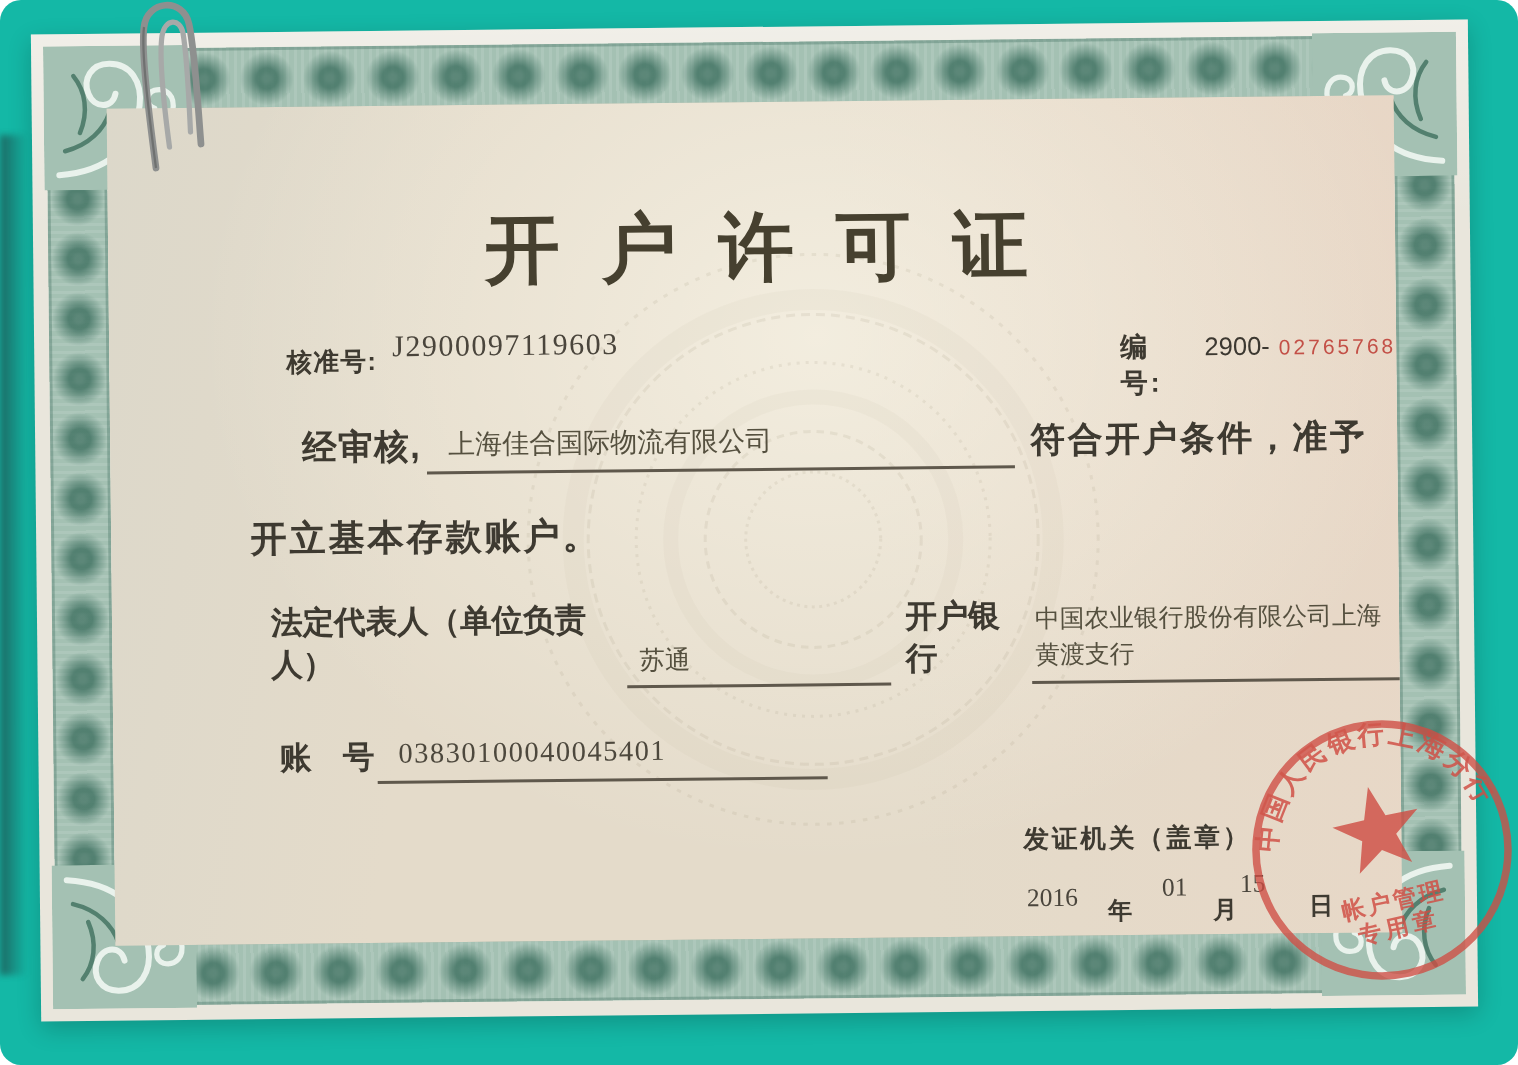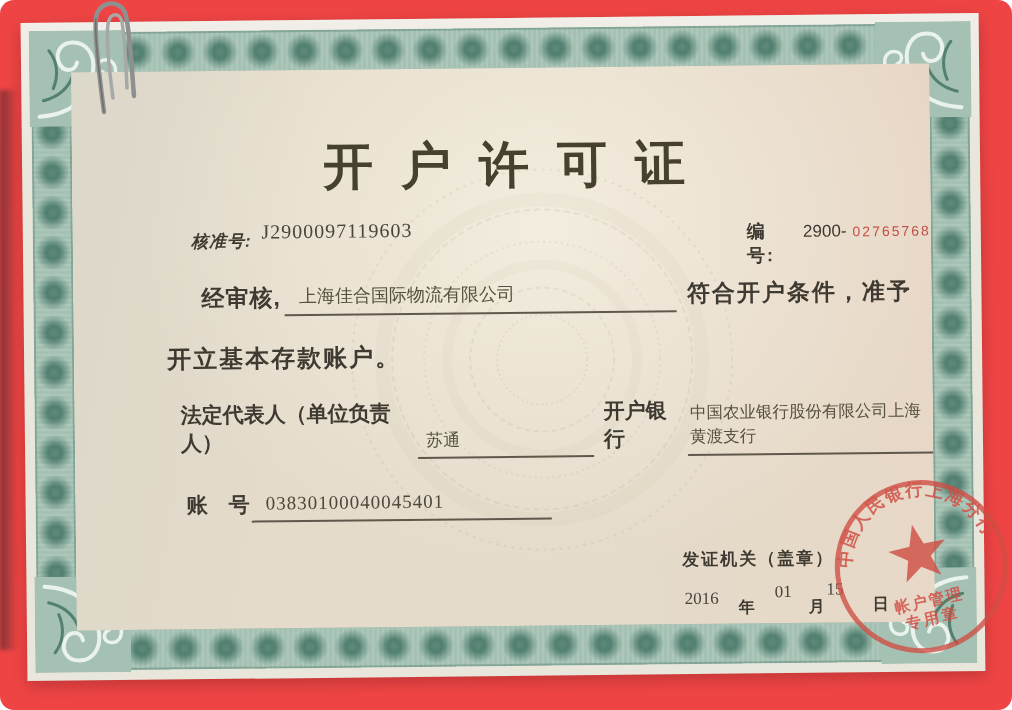--- a/index.html
+++ b/index.html
@@ -1,17 +1,17 @@
 <!DOCTYPE html>
 <html><head>
 <meta charset="utf-8">
 <style>
   html,body{margin:0;padding:0;background:#ffffff;}
   .photo{
-    position:relative;width:1012px;height:710px;background:#ef4444;
+    position:relative;width:1012px;height:710px;background:#14b8a6;
     border-radius:14px;overflow:hidden;
     font-family:"Liberation Sans",sans-serif;color:#3e3a31;
   }
   .edge-shadow{
     position:absolute;left:0;top:90px;bottom:60px;width:18px;
     background:linear-gradient(to right,rgba(35,37,42,.55),rgba(35,37,42,0));
     filter:blur(2px);
   }
   .cert{
     position:absolute;left:24px;top:18px;width:958px;height:658px;
@@ -49,21 +49,21 @@
       linear-gradient(262deg, rgba(242,204,188,.28), rgba(242,204,188,0) 42%),
       #e4dbca;
   }
   .watermark{position:absolute;left:268px;top:92px;width:400px;height:400px;opacity:.5;}
   .title{
     position:absolute;left:0;right:0;top:64px;text-align:center;padding-left:34px;
     font-family:"Liberation Serif",serif;font-weight:bold;
     font-size:50px;letter-spacing:28px;color:#46402f;
   }
   .meta-approval{position:absolute;left:118px;top:150px;display:flex;align-items:flex-start;}
-  .meta-approval .lbl{font-size:17px;font-weight:bold;padding-top:9px;letter-spacing:1px;font-style:italic;}
+  .meta-approval .lbl{font-size:17px;font-weight:bold;padding-top:9px;letter-spacing:1px;}
   .meta-approval .val{font-family:"Liberation Serif",serif;font-size:20px;margin-left:10px;color:#4a453c;letter-spacing:1px;}
   .meta-serial{position:absolute;left:662px;top:154px;display:flex;align-items:baseline;}
   .meta-serial .lbl{font-size:18px;font-weight:bold;letter-spacing:2px;margin-left:12px;}
   .meta-serial .pre{font-size:17px;margin-left:8px;color:#3c3831;}
   .meta-serial .val{font-family:Liberation Sans, sans-serif;font-size:14px;margin-left:6px;color:#c35047;letter-spacing:2px;}
   .line1{position:absolute;left:128px;top:212px;display:flex;align-items:flex-end;}
   .line1 .intro{font-size:23px;font-weight:bold;padding-bottom:3px;letter-spacing:1px;}
   .blank{border-bottom:2px solid #5f584c;}
   .company-blank{width:392px;margin-left:4px;}
   .company-blank .fill{font-family:"Liberation Serif",serif;font-size:18px;color:#55503f;padding:0 0 6px 14px;}

